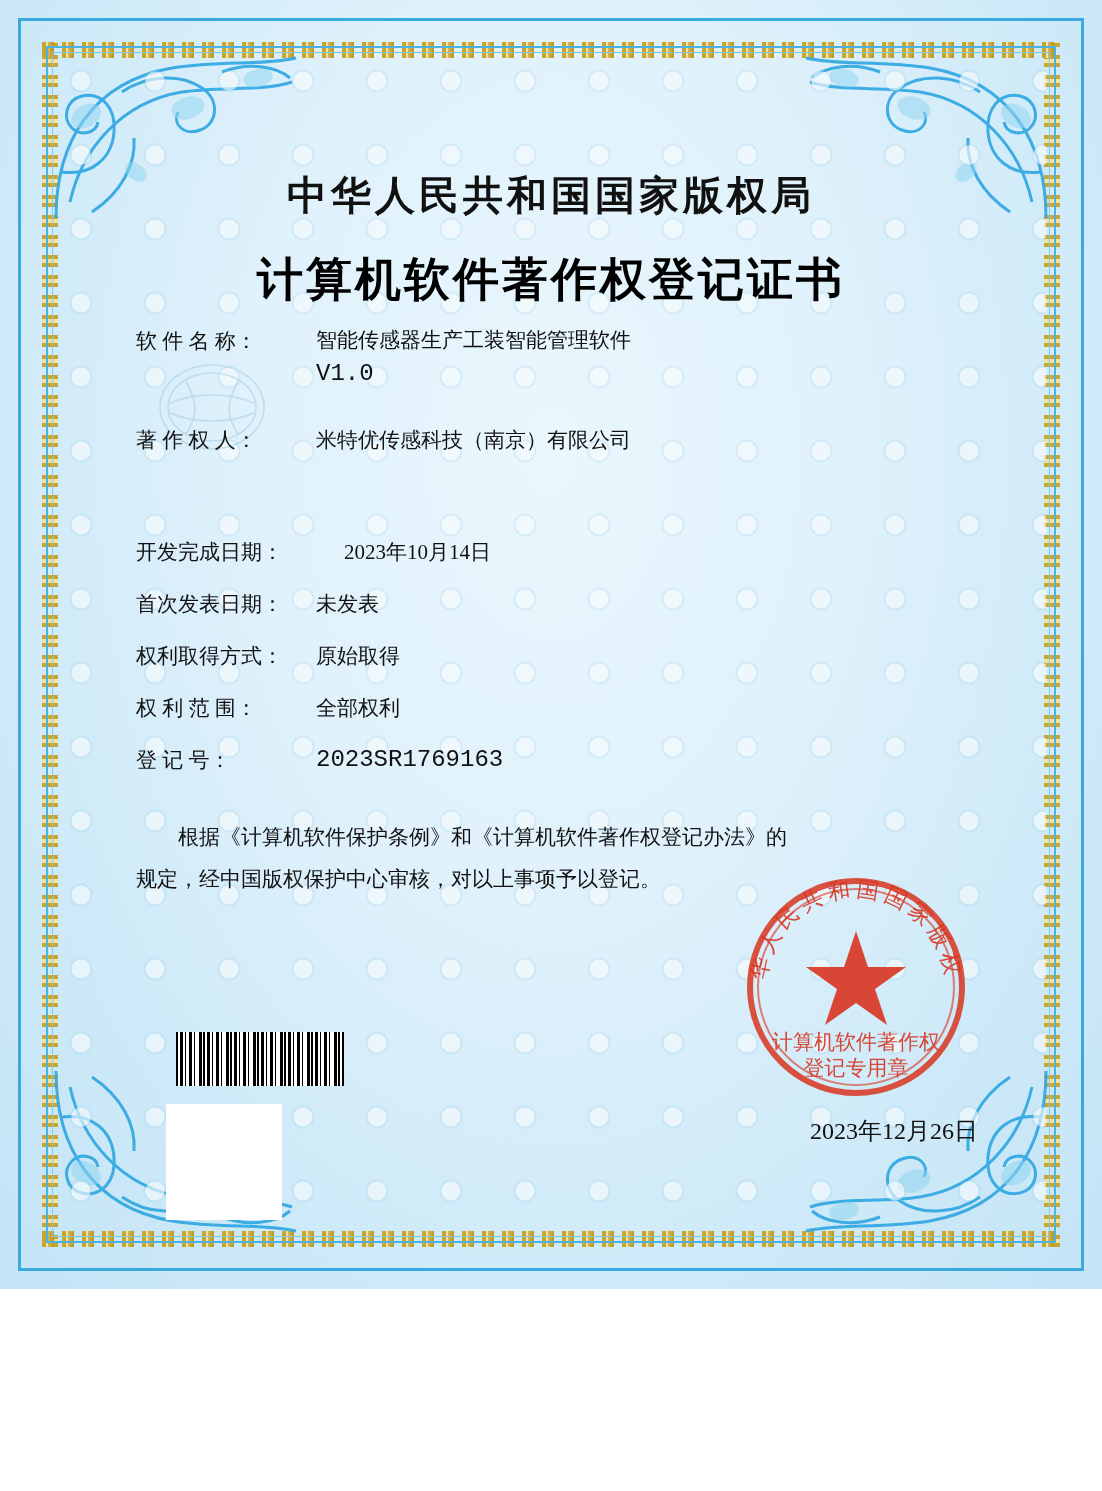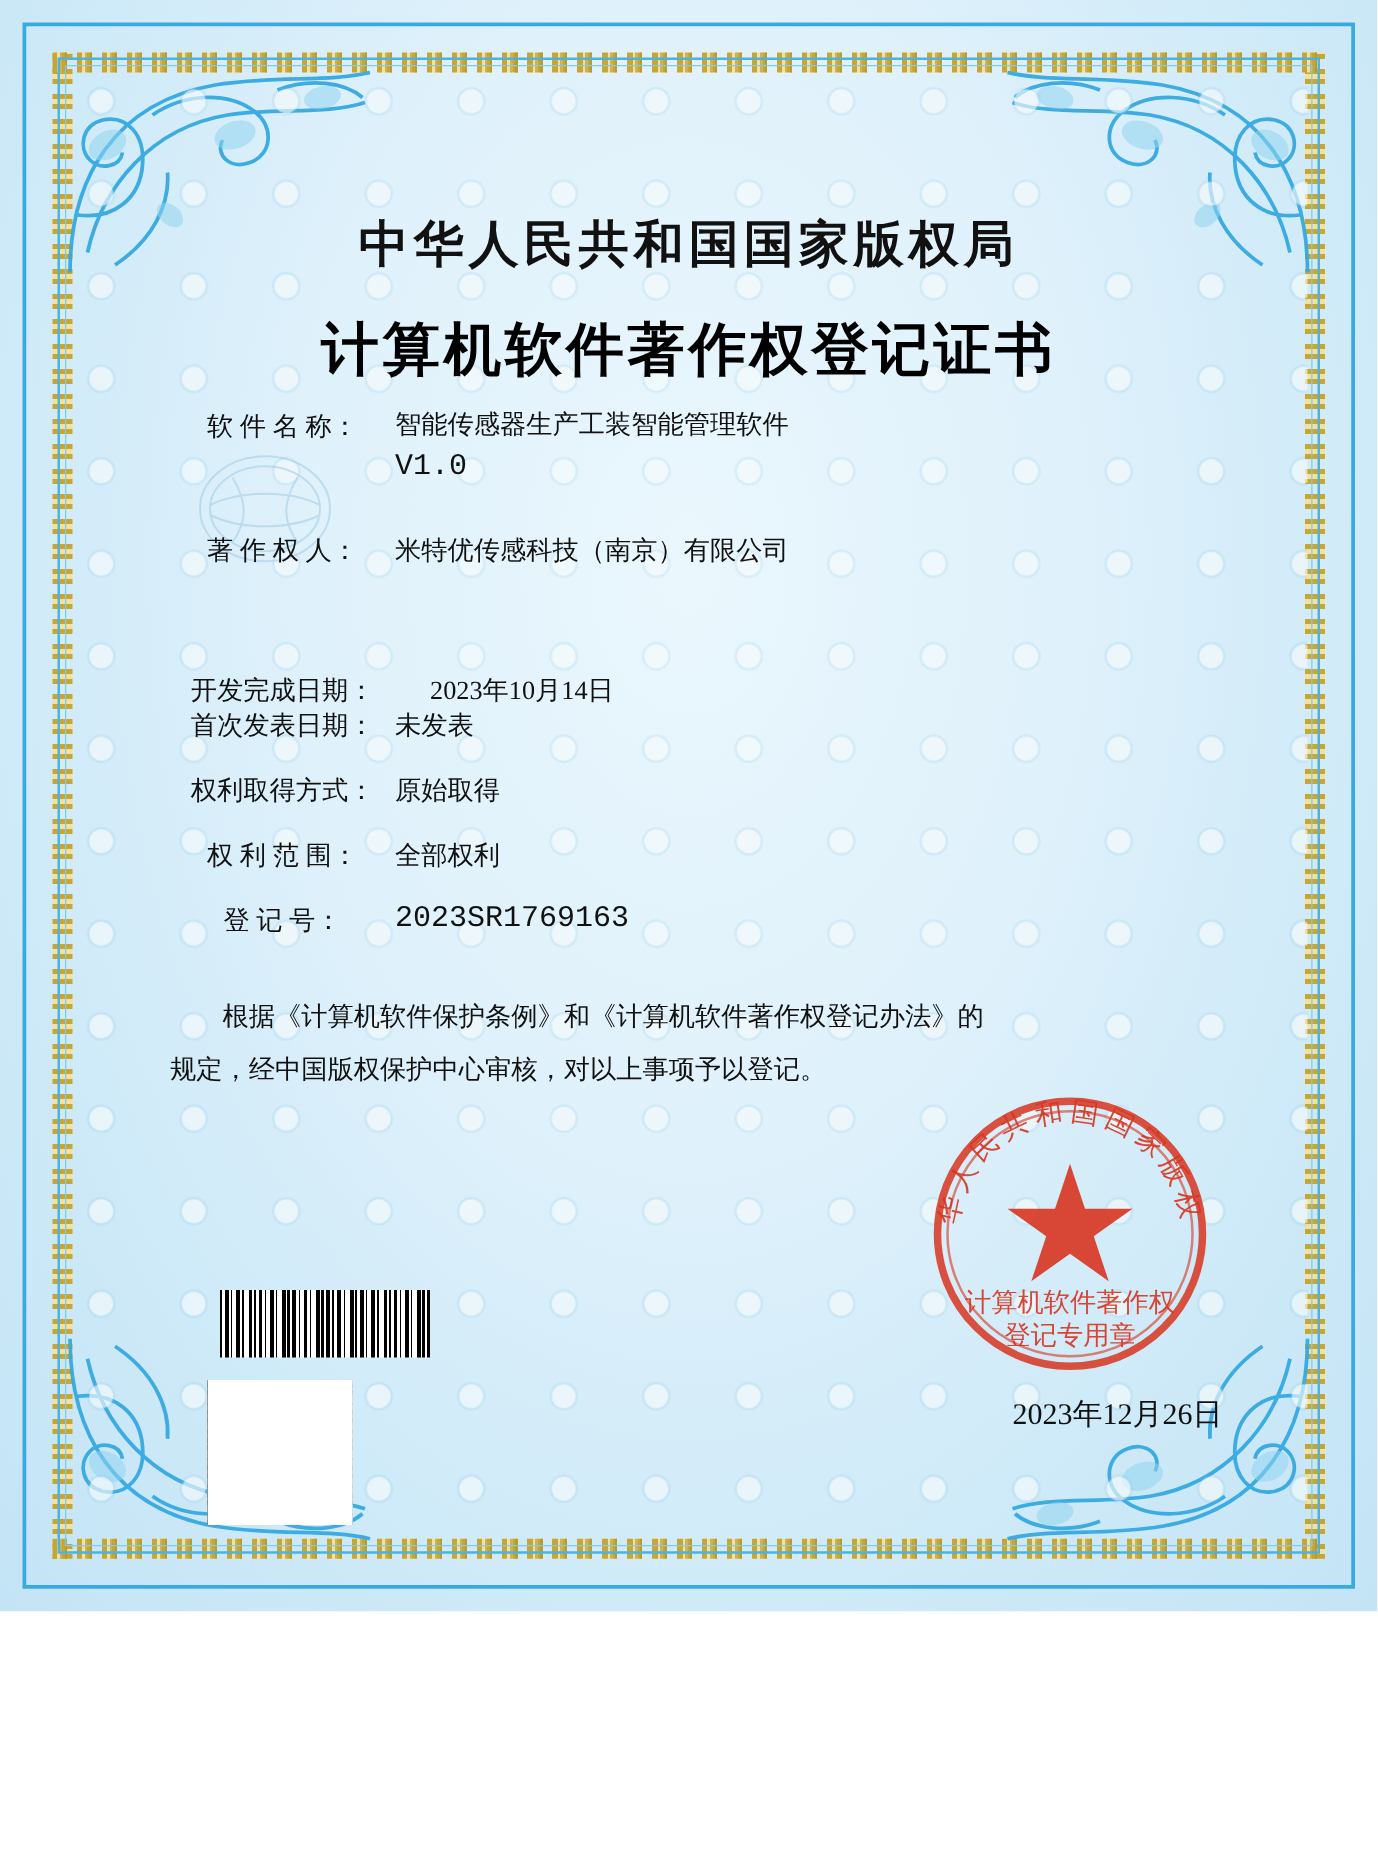--- a/index.html
+++ b/index.html
@@ -101,33 +101,32 @@
     position:absolute;left:96px;top:296px;width:120px;height:110px;
     opacity:.5;pointer-events:none;
   }
 
   .fields{margin-top:16px;padding-left:80px;position:relative;}
   .row{display:flex;align-items:flex-start;margin-bottom:0;}
   .row .lbl{
     width:180px;flex:0 0 180px;
     font-size:21px;color:#111;
     font-family:"Liberation Serif", serif;
-    text-align:center;
   }
   .row .val{
     font-size:21px;color:#111;
     font-family:"Liberation Serif", serif;
   }
   .val.mono{font-family:"Liberation Mono", monospace;font-size:24px;}
 
   .r-name{margin-top:10px;}
   .r-name .val{line-height:1.45;font-family:Liberation Mono, monospace;}
   .r-owner{margin-top:34px;}
   .r-dev{margin-top:84px;gap:28px;}
-  .r-pub{}
+  .r-pub{margin-top:24px;}
   .r-way{margin-top:24px;}
   .r-scope{margin-top:24px;}
   .r-reg{margin-top:24px;}
 
   .statement{
     margin-top:42px;padding-left:80px;padding-right:56px;
     font-size:21px;line-height:2.0;color:#111;
     font-family:"Liberation Serif", serif;
   }
   .statement p{margin:0;}

